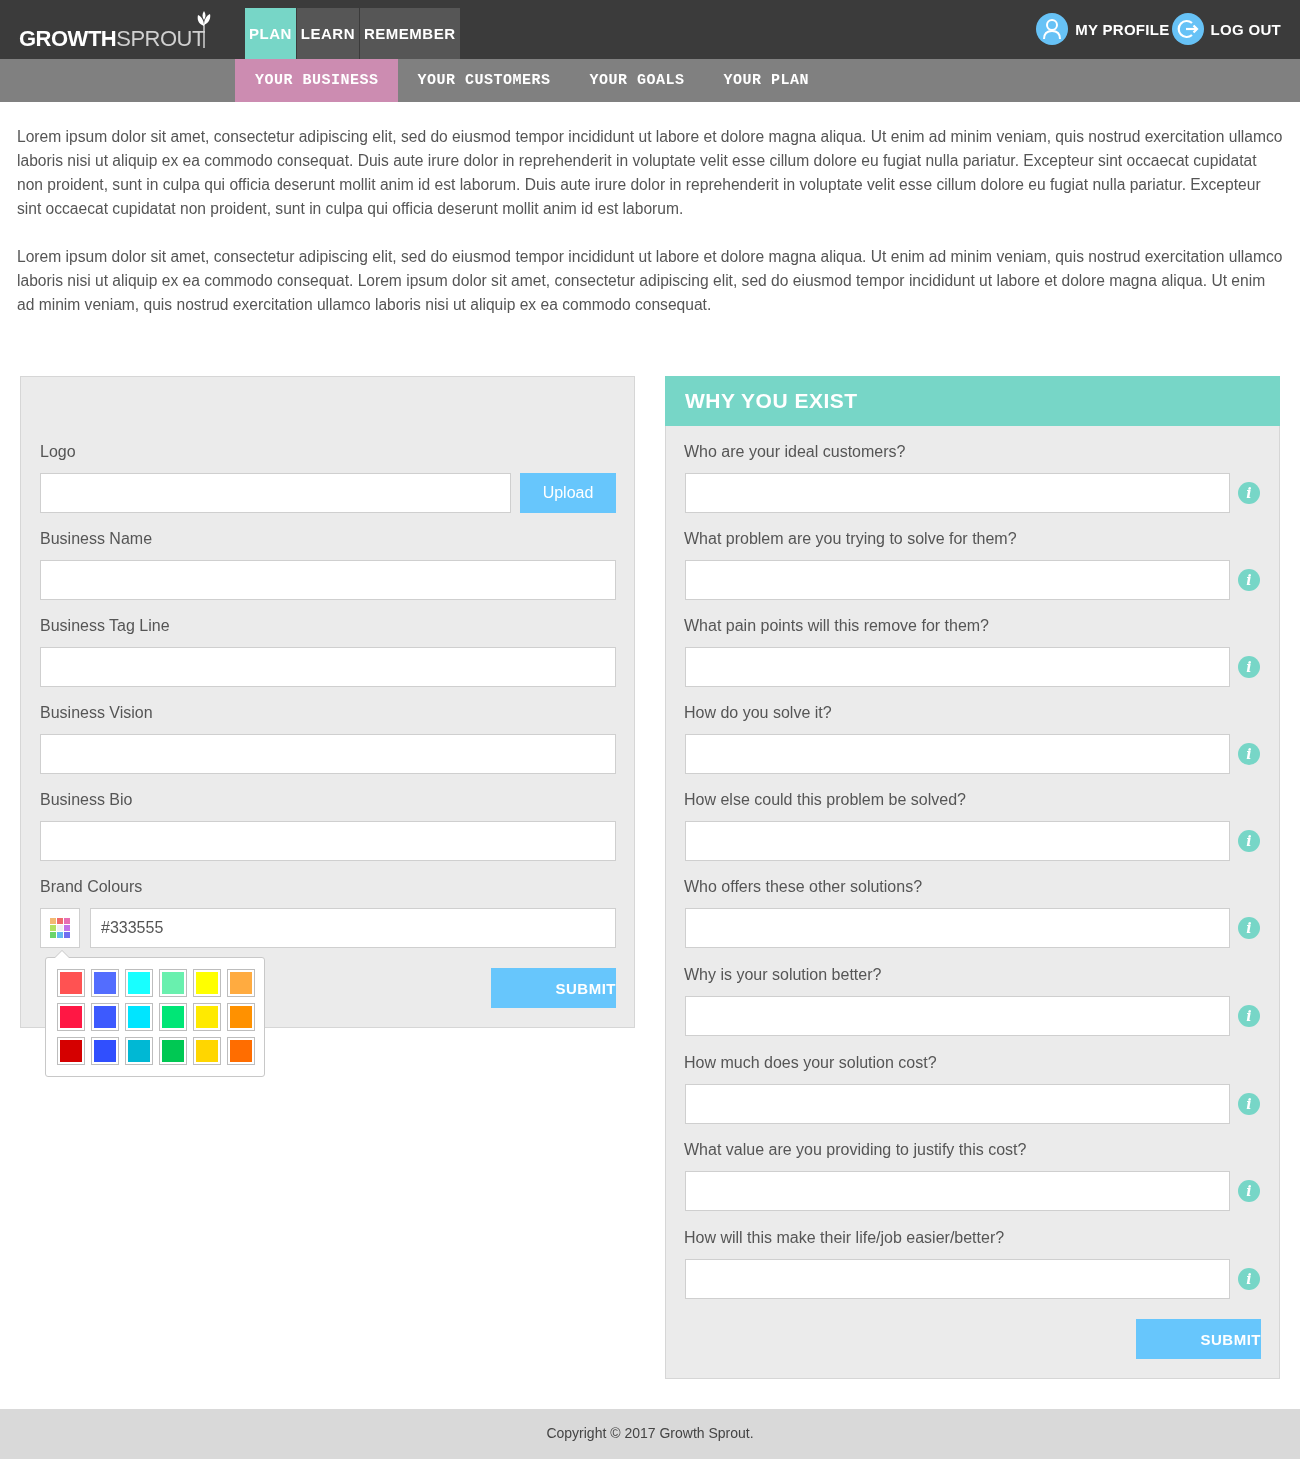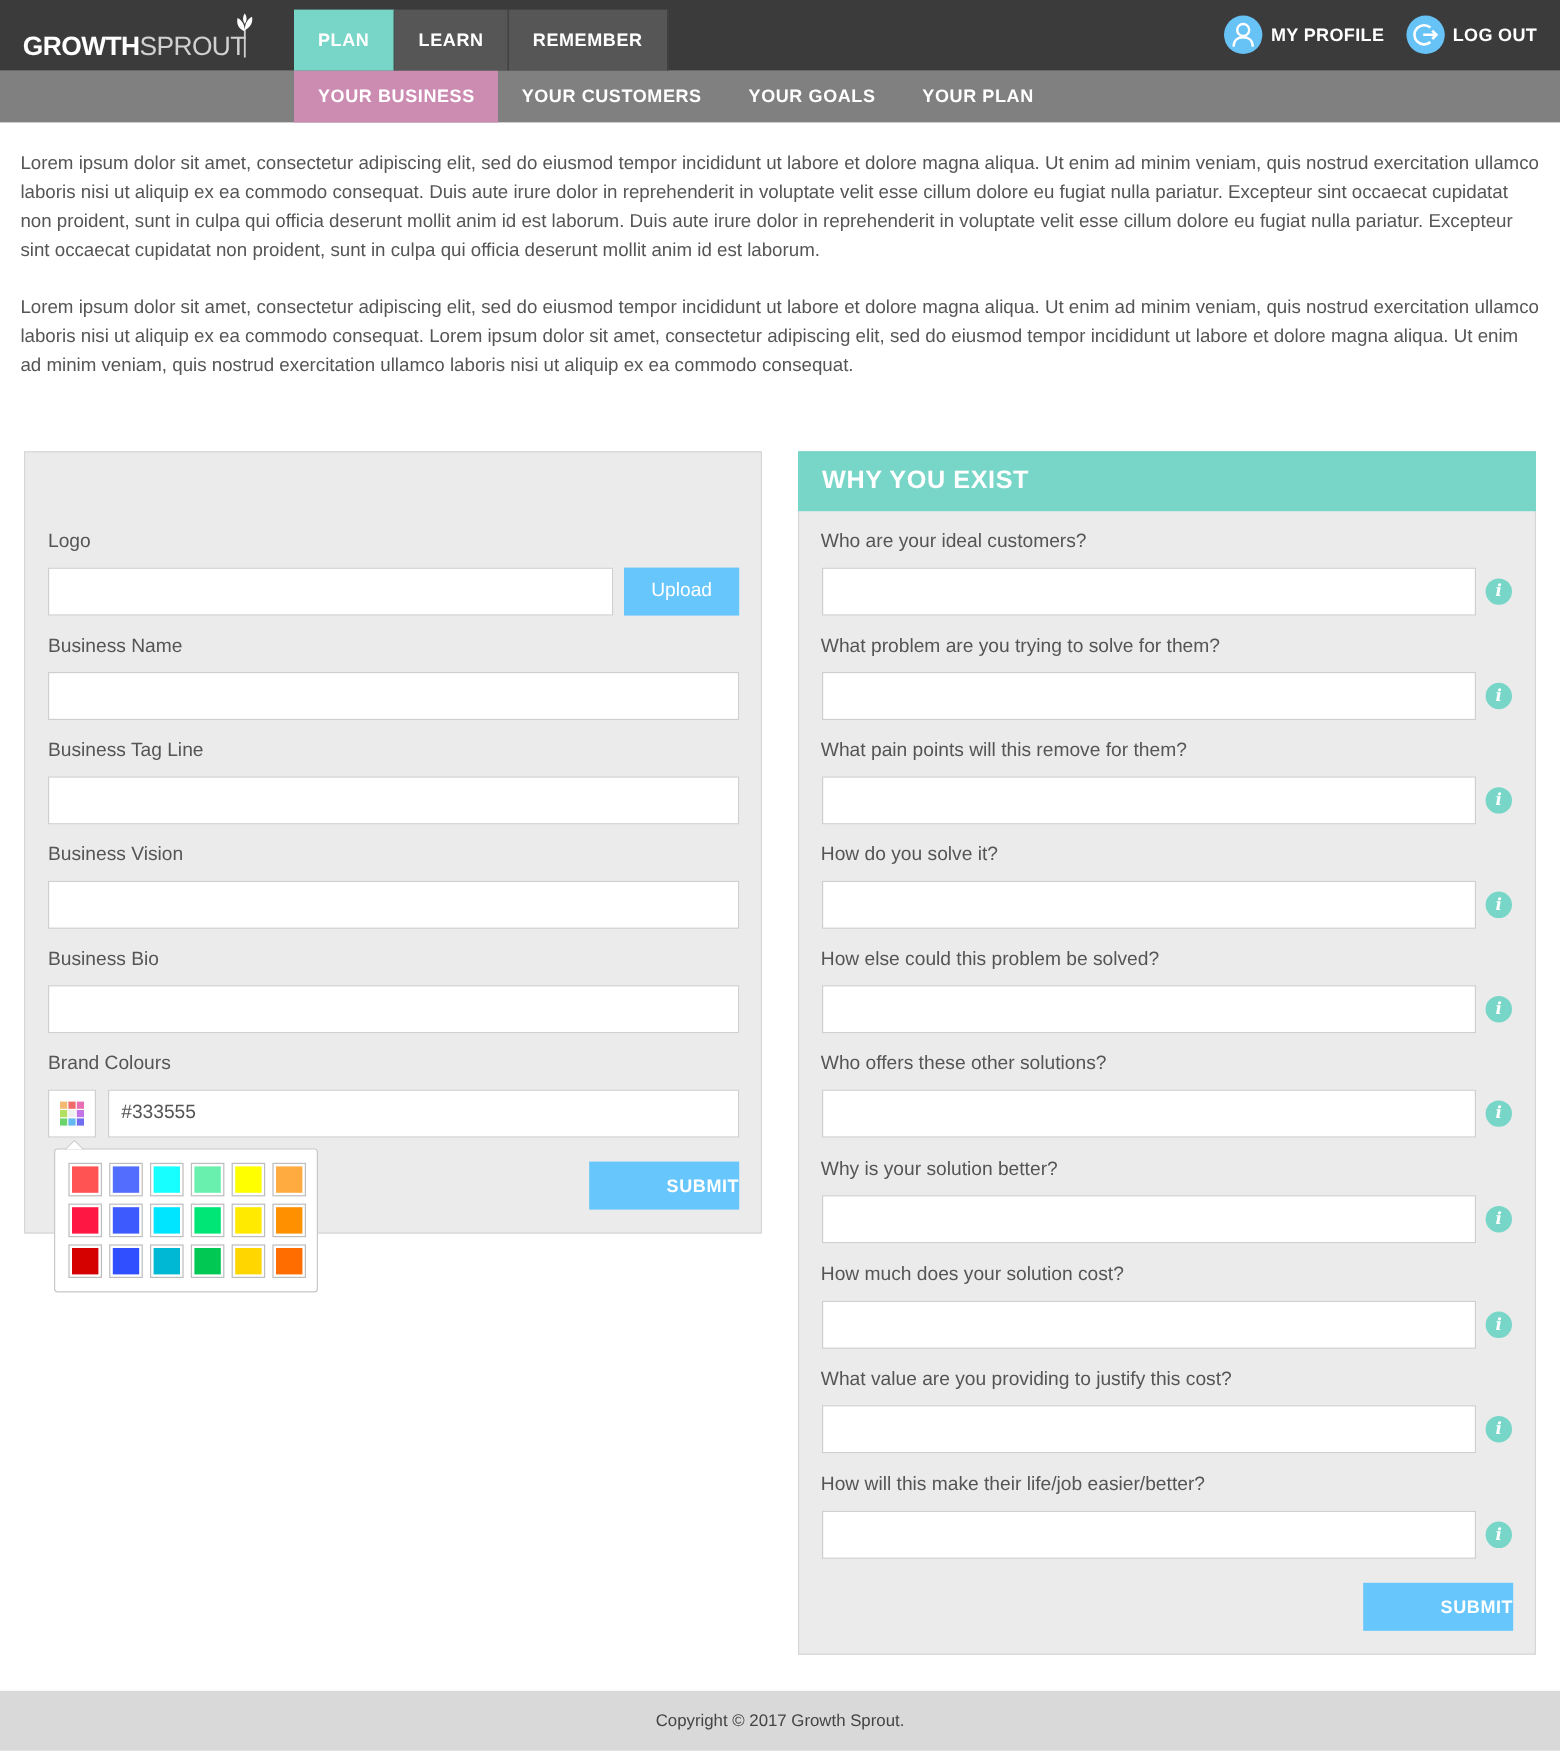--- a/index.html
+++ b/index.html
@@ -8,30 +8,30 @@
 
   
   .topbar { position: absolute; left: 0; top: 0; width: 1300px; height: 59px; background: #3b3b3b; }
   .logo { position: absolute; left: 19px; top: 10px; height: 42px; display: flex; align-items: flex-end; }
   .logo-text { font-size: 22px; letter-spacing: -0.5px; line-height: 26px; color: #fff; }
   .logo-bold { font-weight: bold; }
   .logo-light { font-weight: normal; color: #d0d0d0; }
   .logo-sprout { position: absolute; left: 176px; top: 0px; }
 
   .main-nav { position: absolute; left: 245px; top: 8px; display: flex; height: 51px; }
-  .main-nav .tab { height: 51px; line-height: 51px; padding: 0 20px; color: #fff; font-weight: bold; font-size: 15px; letter-spacing: 0.5px; background: #565656; border-right: 1px solid #3b3b3b; cursor: pointer; }
+  .main-nav .tab { height: 51px; line-height: 51px; padding: 0 4px; color: #fff; font-weight: bold; font-size: 15px; letter-spacing: 0.5px; background: #565656; border-right: 1px solid #3b3b3b; cursor: pointer; }
   .main-nav .tab.active { background: #77d6c7; }
 
-  .user-nav { position: absolute; right: 19px; top: 13px; display: flex; gap: 18px; align-items: flex-end; }
+  .user-nav { position: absolute; right: 19px; top: 13px; display: flex; gap: 2px; align-items: flex-end; }
   .user-link { display: flex; align-items: center; gap: 7px; color: #fff; font-weight: bold; font-size: 15px; letter-spacing: 0.3px; cursor: pointer; }
   .circle-icon { width: 32px; height: 32px; border-radius: 50%; background: #67c2f6; display: flex; align-items: center; justify-content: center; }
 
   
   .subbar { position: absolute; left: 0; top: 59px; width: 1300px; height: 43px; background: #808080; }
-  .sub-nav { position: absolute; left: 245px; top: 0; display: flex; height: 46px; }
+  .sub-nav { position: absolute; left: 235px; top: 0; display: flex; height: 46px; font-family: Liberation Mono, monospace; }
   .sub-nav .tab { height: 43px; line-height: 43px; padding: 0 19px 0 20px; color: #fff; font-weight: bold; font-size: 15px; letter-spacing: 0.5px; cursor: pointer; }
   .sub-nav .tab.active { background: #cc8cb1; }
 
   
   .intro { position: absolute; left: 17px; top: 125px; width: 1266px; font-size: 15.6px; line-height: 24px; color: #555; }
   .intro p { margin-bottom: 24px; }
 
   
   .panel { position: absolute; background: #ebebeb; border: 1px solid #d6d6d6; }
   .panel-head { height: 50px; line-height: 50px; padding-left: 20px; color: #fff; font-weight: bold; font-size: 21px; letter-spacing: 0.5px; }

